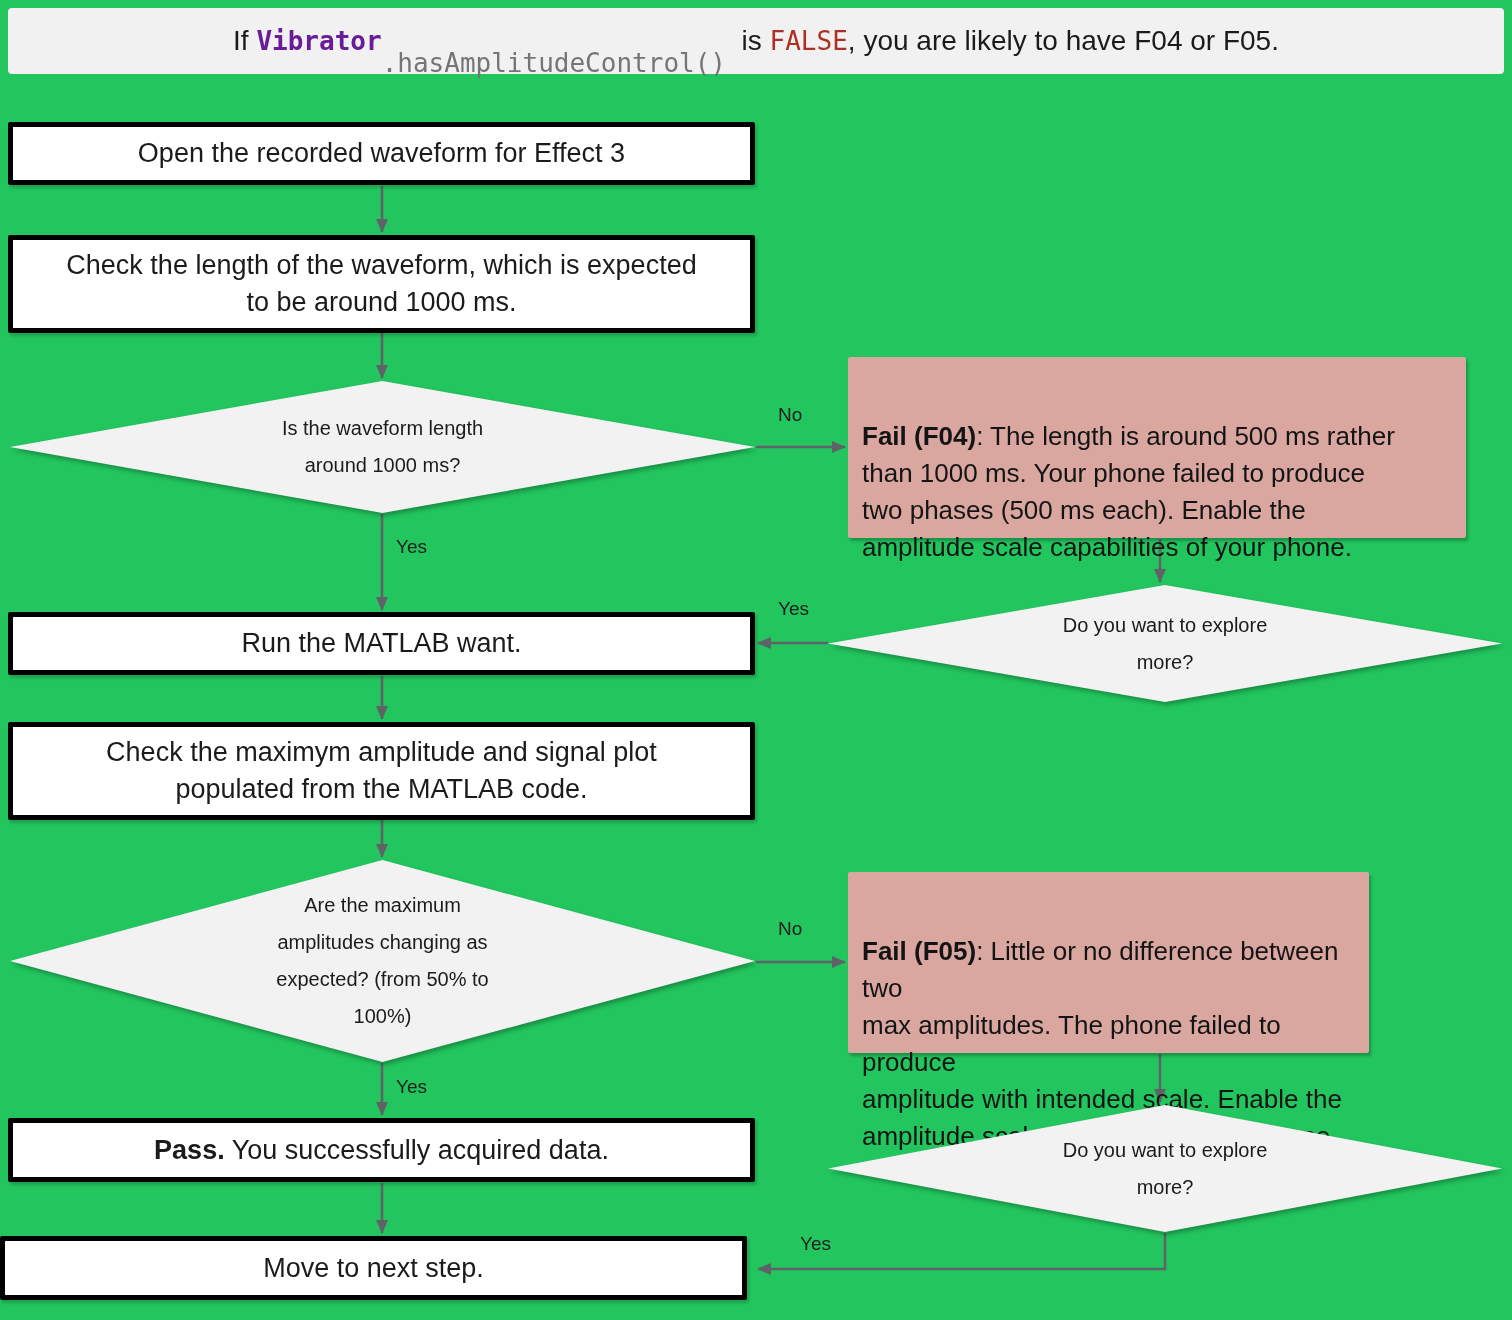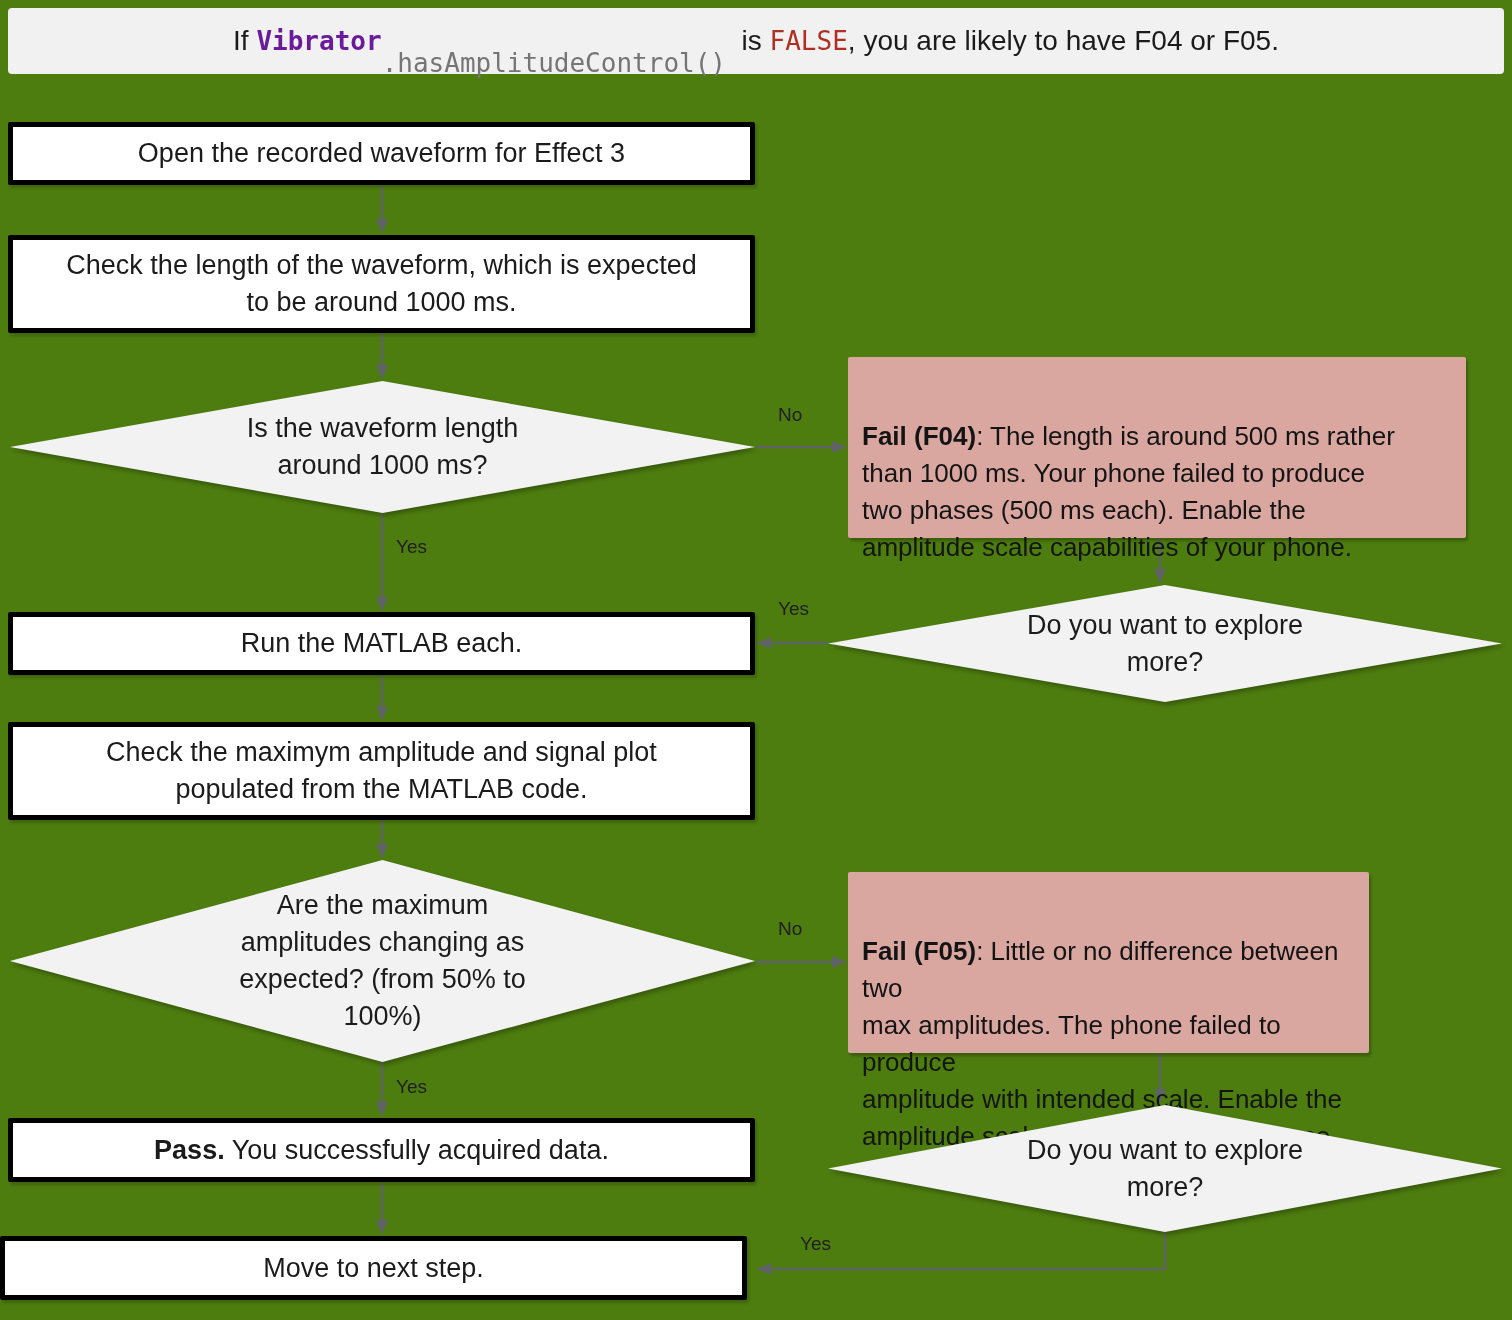--- a/index.html
+++ b/index.html
@@ -1,17 +1,17 @@
 <!DOCTYPE html>
 <html><head>
 <meta charset="utf-8">
 <style>
   html,body{margin:0;padding:0;background:#ffffff;}
   .canvas{
-    position:relative;width:1512px;height:1320px;background:#4d7c0f;
+    position:relative;width:1512px;height:1320px;background:#22c55e;
     font-family:"Liberation Sans","DejaVu Sans",sans-serif;color:#1b1b1b;overflow:hidden;
   }
   
   .banner{
     position:absolute;left:8px;top:8px;width:1496px;height:66px;
     background:#f1f1f2;border-radius:4px;
     display:flex;align-items:center;justify-content:center;
     font-size:28px;white-space:pre;
   }
   .mono{font-family:"DejaVu Sans Mono","Liberation Mono",monospace;font-size:26px;}
@@ -34,21 +34,21 @@
   }
   .fail b,.box b{font-weight:bold;}
   
   .diamond{position:absolute;filter:drop-shadow(2px 3px 2px rgba(0,0,0,0.28));}
   .diamond .shape{
     position:absolute;inset:0;background:#f2f2f2;
     clip-path:polygon(50% 0,100% 50%,50% 100%,0 50%);
   }
   .diamond .dlabel{
     position:absolute;inset:0;display:flex;align-items:center;justify-content:center;
-    text-align:center;font-size:27px;line-height:37px;white-space:pre-line;
+    text-align:center;font-size:20px;line-height:37px;white-space:pre-line;
   }
   
   svg.edges{position:absolute;left:0;top:0;width:1512px;height:1320px;pointer-events:none;}
   .edge{stroke:#5f6368;stroke-width:2.5;fill:none;}
   .edge-label{position:absolute;font-size:19px;color:#202020;}
 </style>
 </head>
 <body>
 
 <div class="canvas">
@@ -87,21 +87,21 @@
 to be around 1000 ms.</span>
   </div>
 
   <div class="diamond" style="left:10px;top:381px;width:745px;height:132px">
     <div class="shape"></div>
     <div class="dlabel">Is the waveform length
 around 1000 ms?</div>
   </div>
 
   <div class="box" style="left:8px;top:612px;width:747px;height:63px">
-    <span>Run the MATLAB each.</span>
+    <span>Run the MATLAB want.</span>
   </div>
 
   <div class="box" style="left:8px;top:722px;width:747px;height:98px">
     <span>Check the maximym amplitude and signal plot
 populated from the MATLAB code.</span>
   </div>
 
   <div class="diamond" style="left:10px;top:860px;width:745px;height:202px">
     <div class="shape"></div>
     <div class="dlabel">Are the maximum

